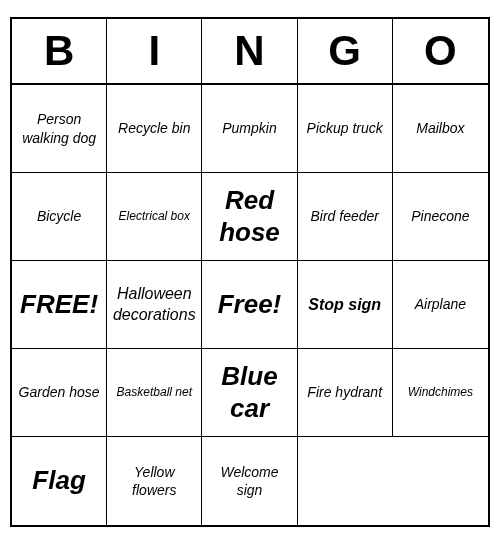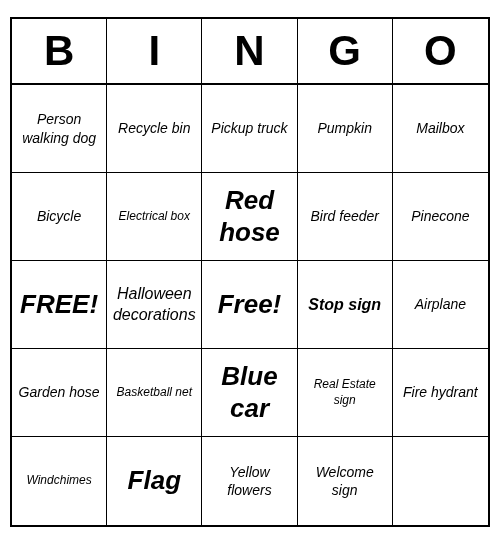--- a/index.html
+++ b/index.html
@@ -80,24 +80,24 @@
       <div class="bingo-letter">O</div>
     </div>
   <div class="bingo-grid">
   <div class="bingo-cell">
         <span class="cell-text">Person walking dog</span>
       </div>
       <div class="bingo-cell">
         <span class="cell-text">Recycle bin</span>
       </div>
       <div class="bingo-cell">
-        <span class="cell-text">Pickup truck</span>
+        <span class="cell-text">Pumpkin</span>
       </div>
       <div class="bingo-cell">
-        <span class="cell-text">Pumpkin</span>
+        <span class="cell-text">Pickup truck</span>
       </div>
       <div class="bingo-cell">
         <span class="cell-text">Mailbox</span>
       </div>
       <div class="bingo-cell">
         <span class="cell-text">Bicycle</span>
       </div>
       <div class="bingo-cell">
         <span class="cell-text" style="font-size: 12px;">Electrical box</span>
       </div>
@@ -128,23 +128,20 @@
       <div class="bingo-cell">
         <span class="cell-text">Garden hose</span>
       </div>
       <div class="bingo-cell">
         <span class="cell-text" style="font-size: 12px;">Basketball net</span>
       </div>
       <div class="bingo-cell">
         <span class="cell-text large">Blue car</span>
       </div>
       <div class="bingo-cell">
-        <span class="cell-text" style="font-size: 12px;">Real Estate sign</span>
-      </div>
-      <div class="bingo-cell">
         <span class="cell-text">Fire hydrant</span>
       </div>
       <div class="bingo-cell">
         <span class="cell-text" style="font-size: 12px; text-align: center;">Windchimes</span>
       </div>
       <div class="bingo-cell">
         <span class="cell-text large">Flag</span>
       </div>
       <div class="bingo-cell">
         <span class="cell-text">Yellow flowers</span>

